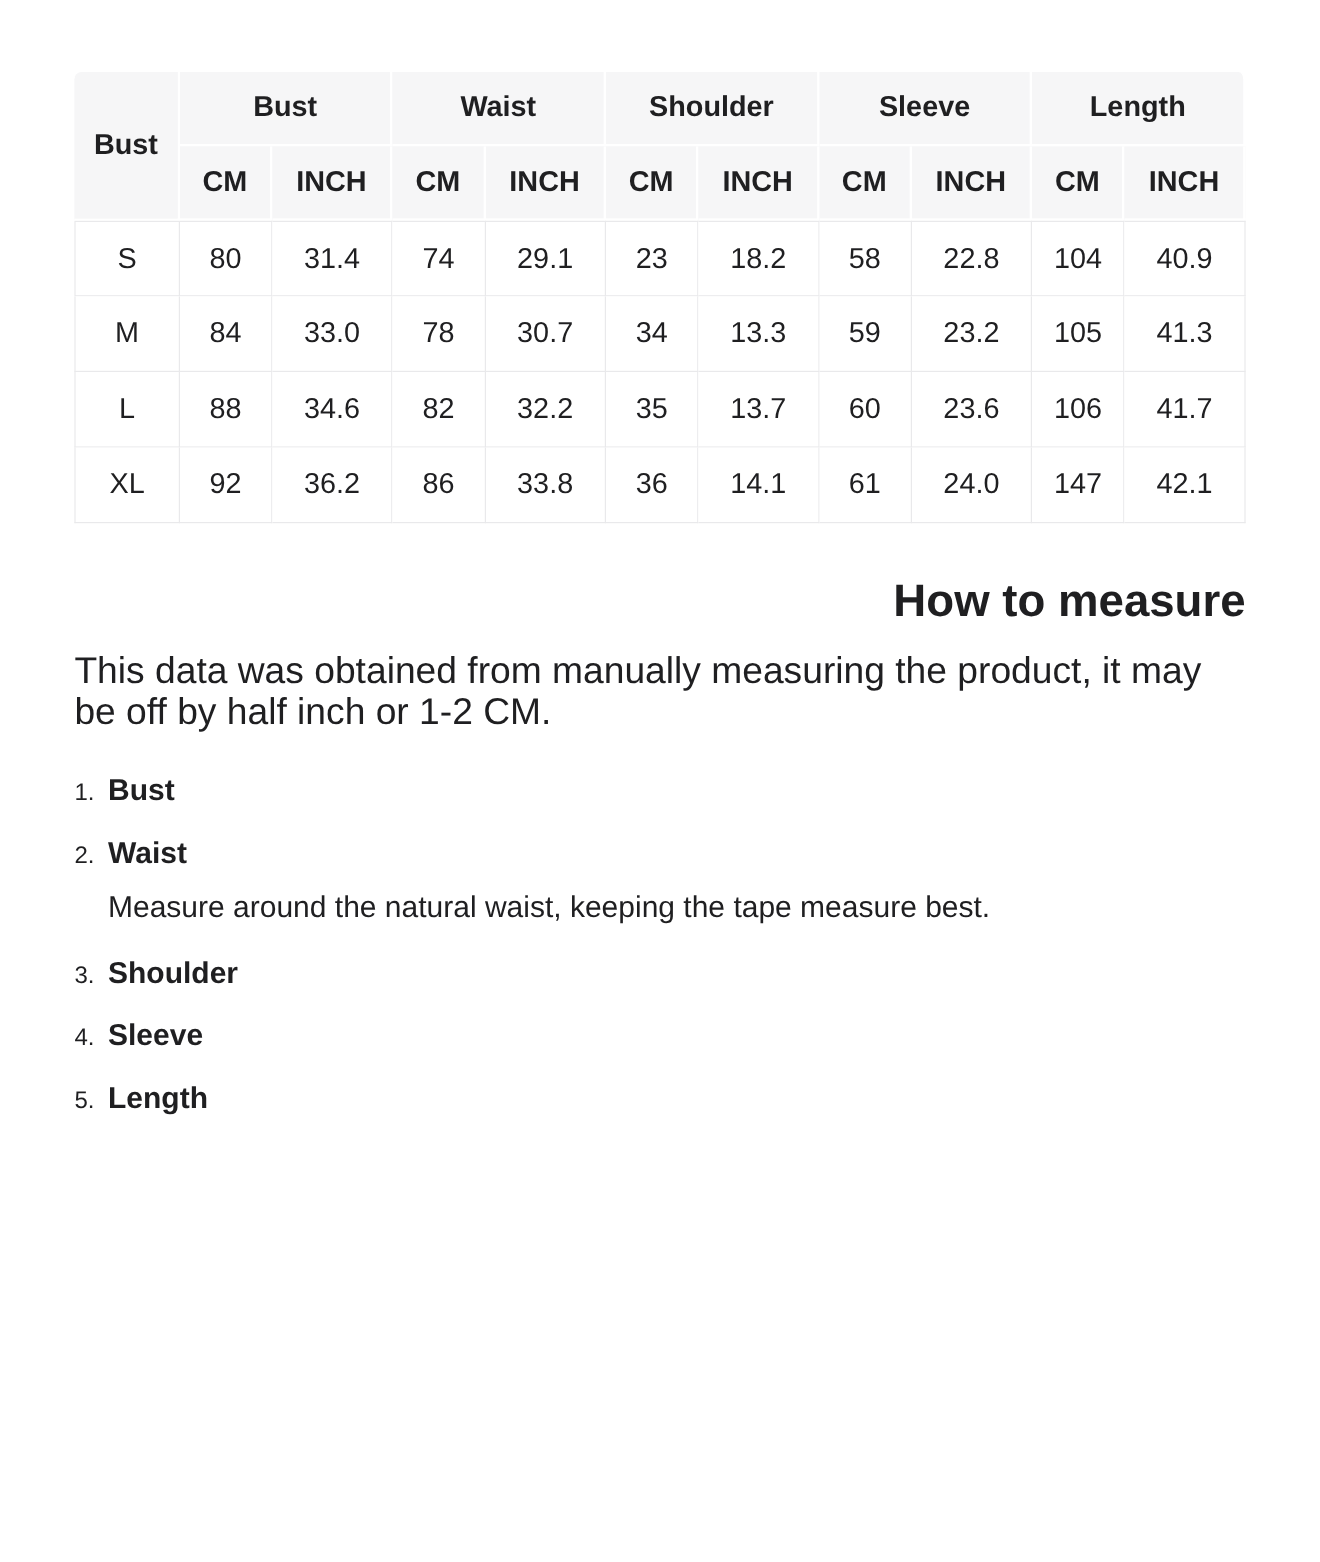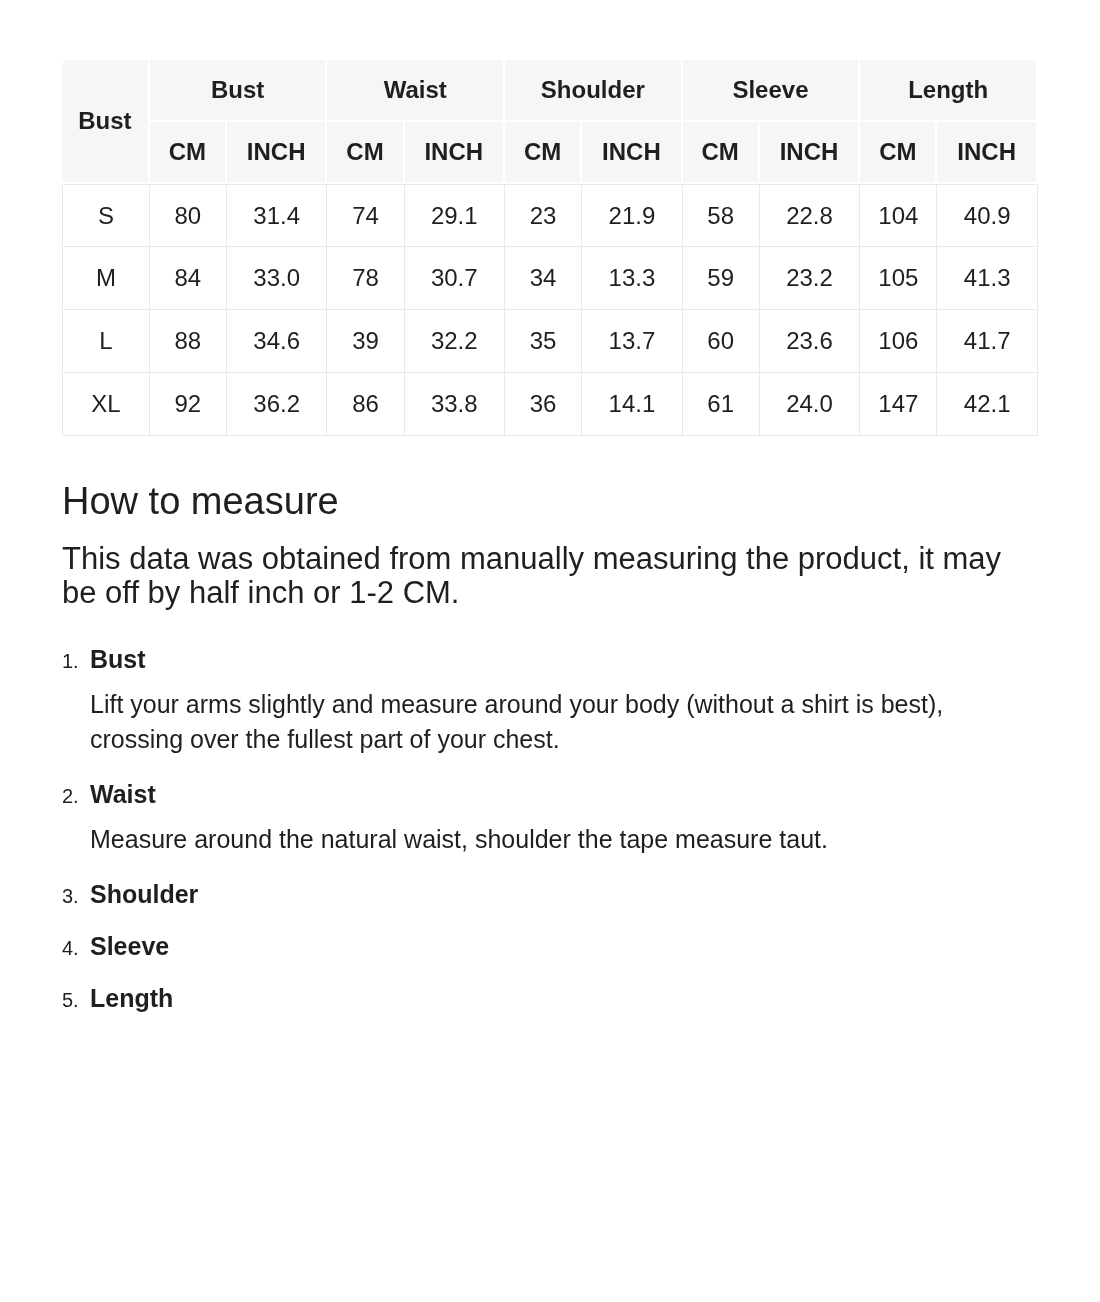--- a/index.html
+++ b/index.html
@@ -52,23 +52,24 @@
     border-bottom:1px solid var(--table-border);
     vertical-align:middle;
     font-weight:400;
   }
   .size-chart tbody tr:first-child td{border-top:1px solid var(--table-border);}
   .size-chart td:first-child{border-left:1px solid var(--table-border);}
 
   
   .htm-heading{
     font-size:38px;
-    font-weight:400;
+    font-weight:700;
     margin:44px 0 18px 0;
     line-height:1.15;
+    text-align:right;
   }
   .htm-intro{
     font-size:31px;
     line-height:34px;
     margin:0 0 34px 0;
   }
   ol.steps{
     list-style:none;
     margin:0;
     padding:0;
@@ -137,21 +138,21 @@
       </tr>
     </thead>
     <tbody>
       <tr>
         <td>S</td>
         <td>80</td>
         <td>31.4</td>
         <td>74</td>
         <td>29.1</td>
         <td>23</td>
-        <td>21.9</td>
+        <td>18.2</td>
         <td>58</td>
         <td>22.8</td>
         <td>104</td>
         <td>40.9</td>
       </tr>
       <tr>
         <td>M</td>
         <td>84</td>
         <td>33.0</td>
         <td>78</td>
@@ -160,21 +161,21 @@
         <td>13.3</td>
         <td>59</td>
         <td>23.2</td>
         <td>105</td>
         <td>41.3</td>
       </tr>
       <tr>
         <td>L</td>
         <td>88</td>
         <td>34.6</td>
-        <td>39</td>
+        <td>82</td>
         <td>32.2</td>
         <td>35</td>
         <td>13.7</td>
         <td>60</td>
         <td>23.6</td>
         <td>106</td>
         <td>41.7</td>
       </tr>
       <tr>
         <td>XL</td>
@@ -195,28 +196,27 @@
   <h2 class="htm-heading">How to measure</h2>
 
   <p class="htm-intro">This data was obtained from manually measuring the product, it may be off by half inch or 1-2 CM.</p>
 
   <ol class="steps">
     <li>
       <div class="step-head">
         <span class="step-num">1.</span>
         <span class="step-title">Bust</span>
       </div>
-      <p class="step-desc">Lift your arms slightly and measure around your body (without a shirt is best), crossing over the fullest part of your chest.</p>
     </li>
     <li>
       <div class="step-head">
         <span class="step-num">2.</span>
         <span class="step-title">Waist</span>
       </div>
-      <p class="step-desc">Measure around the natural waist, shoulder the tape measure taut.</p>
+      <p class="step-desc">Measure around the natural waist, keeping the tape measure best.</p>
     </li>
     <li>
       <div class="step-head">
         <span class="step-num">3.</span>
         <span class="step-title">Shoulder</span>
       </div>
     </li>
     <li>
       <div class="step-head">
         <span class="step-num">4.</span>

